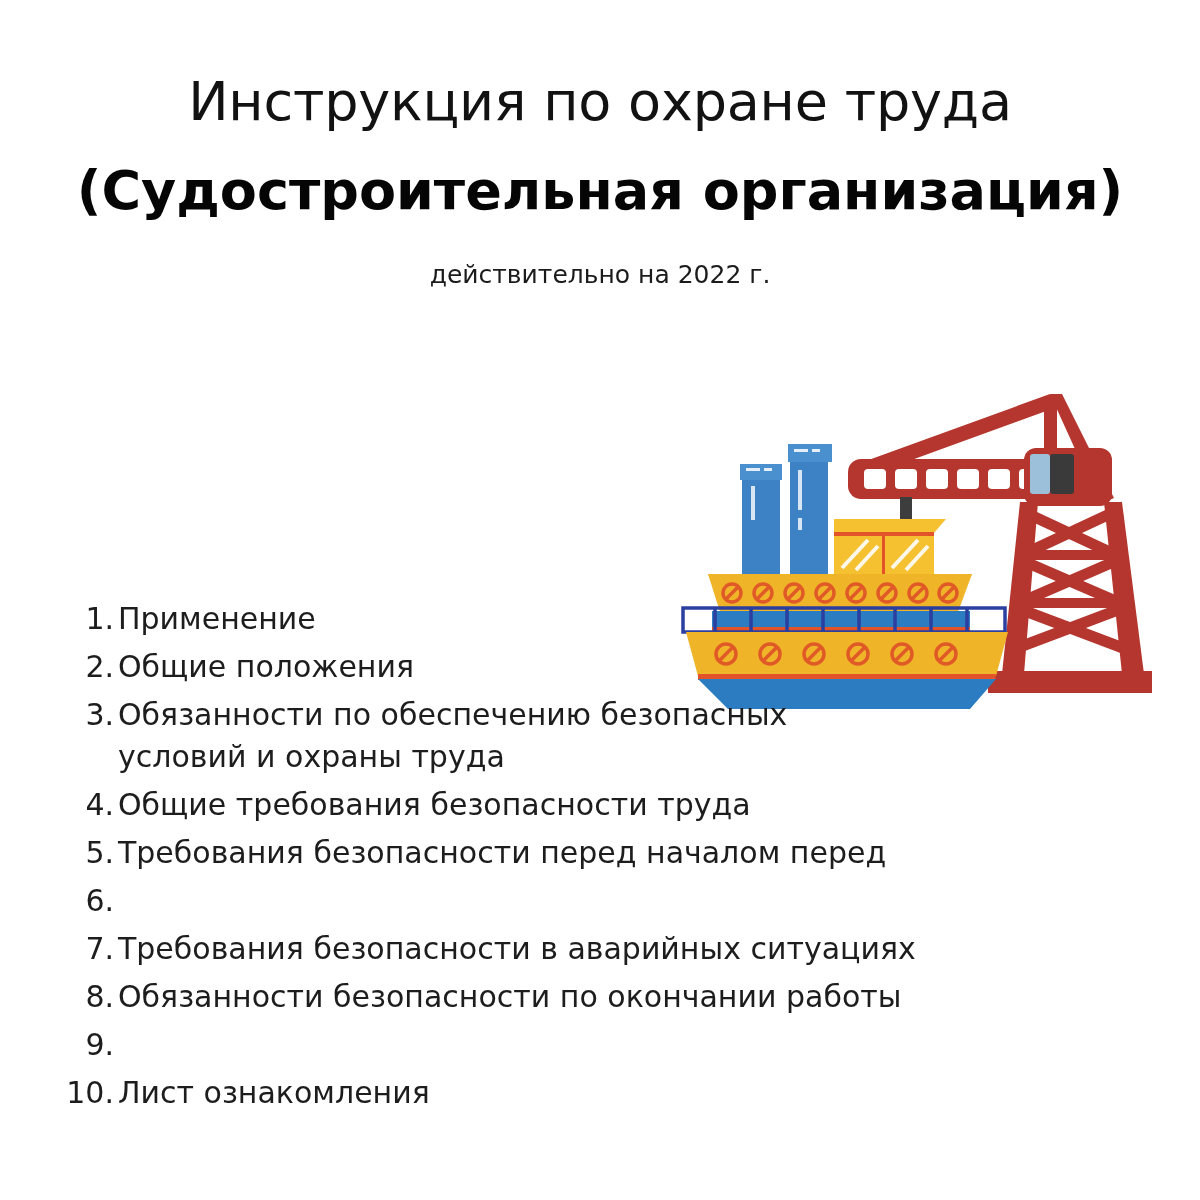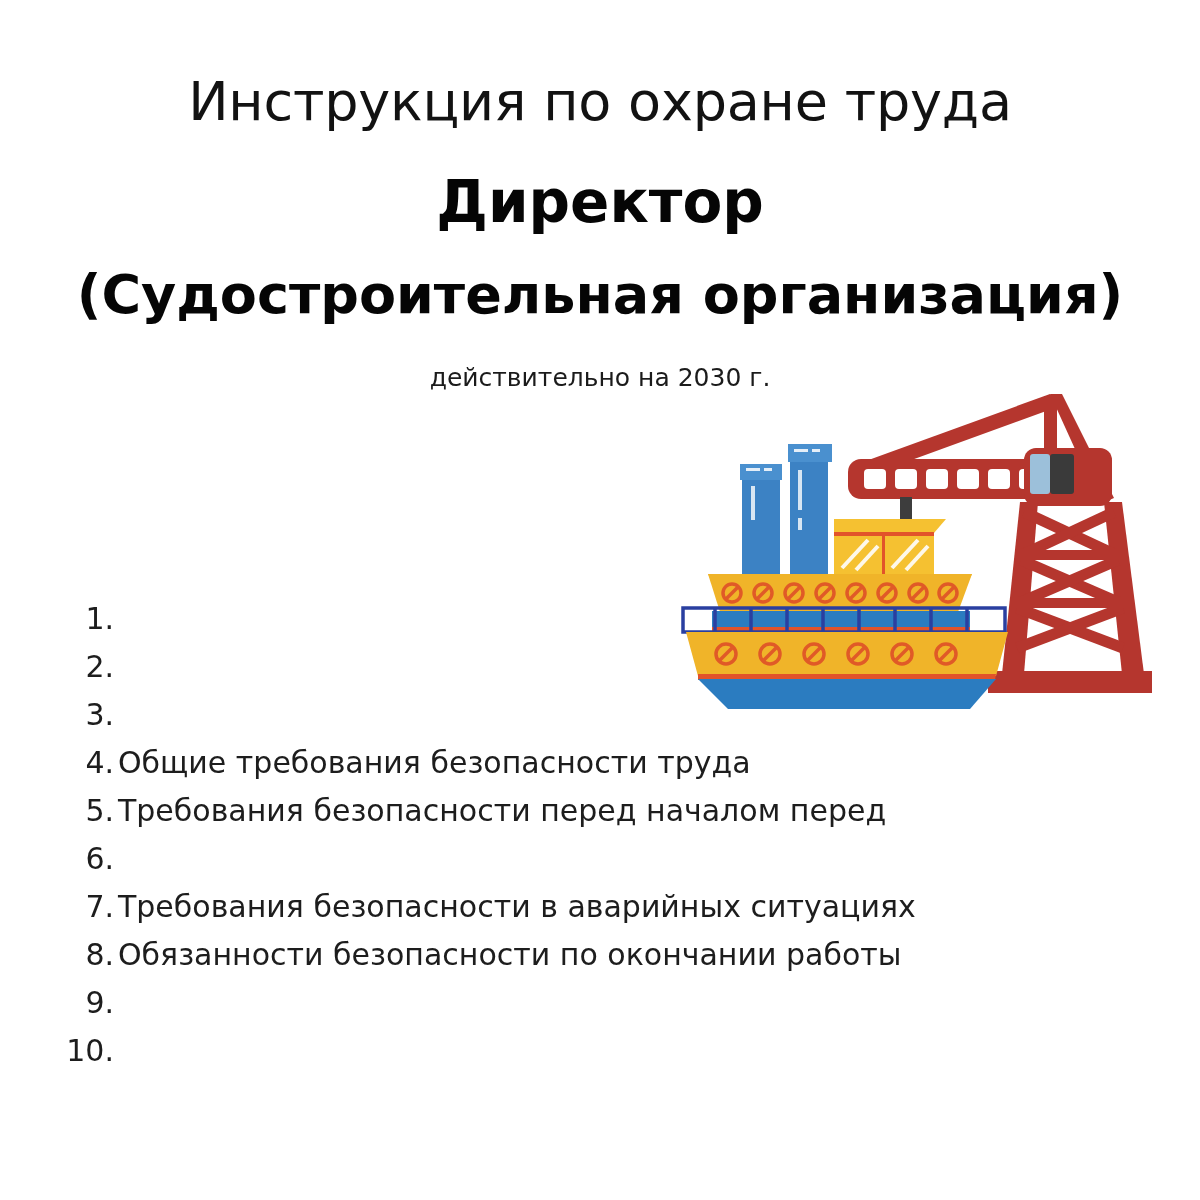--- a/index.html
+++ b/index.html
@@ -116,23 +116,22 @@
     height: 100%;
   }
 </style>
 </head>
 <body>
 
 <div class="page">
 
   <div class="header">
     <h2 class="doc-kicker">Инструкция по охране труда</h2>
-    <h1 class="doc-title">Директор</h1>
     <h2 class="doc-subtitle">(Судостроительная организация)</h2>
-    <p class="doc-validity">действительно на 2030 г.</p>
+    <p class="doc-validity">действительно на 2022 г.</p>
   </div>
 
   <div class="illustration">
     <svg viewBox="0 0 500 330" xmlns="http://www.w3.org/2000/svg" aria-hidden="true">
 
       <g>
 
         <path d="M200 80 L398 8 L408 20 L210 92 Z" fill="#b5362e"></path>
 
         <path d="M398 8 L410 8 L462 112 L448 118 Z" fill="#b5362e"></path>
@@ -268,26 +267,29 @@
         <path d="M46 288 L344 288 L343 294 L46 294 Z" fill="#e2532a"></path>
 
         <path d="M46 293 L344 293 L318 323 L76 323 Z" fill="#2b7cc0"></path>
       </g>
     </svg>
   </div>
 
   <ol class="toc">
     <li class="toc-item">
       <span class="toc-num">1.</span>
+      <span class="toc-text">Применение</span>
     </li>
     <li class="toc-item">
       <span class="toc-num">2.</span>
+      <span class="toc-text">Общие положения</span>
     </li>
     <li class="toc-item">
       <span class="toc-num">3.</span>
+      <span class="toc-text">Обязанности по обеспечению безопасных условий и охраны труда</span>
     </li>
     <li class="toc-item">
       <span class="toc-num">4.</span>
       <span class="toc-text">Общие требования безопасности труда</span>
     </li>
     <li class="toc-item">
       <span class="toc-num">5.</span>
       <span class="toc-text">Требования безопасности перед началом перед</span>
     </li>
     <li class="toc-item">
@@ -299,16 +301,17 @@
     </li>
     <li class="toc-item">
       <span class="toc-num">8.</span>
       <span class="toc-text">Обязанности безопасности по окончании работы</span>
     </li>
     <li class="toc-item">
       <span class="toc-num">9.</span>
     </li>
     <li class="toc-item">
       <span class="toc-num">10.</span>
+      <span class="toc-text">Лист ознакомления</span>
     </li>
   </ol>
 
 </div>
 
 </body></html>

